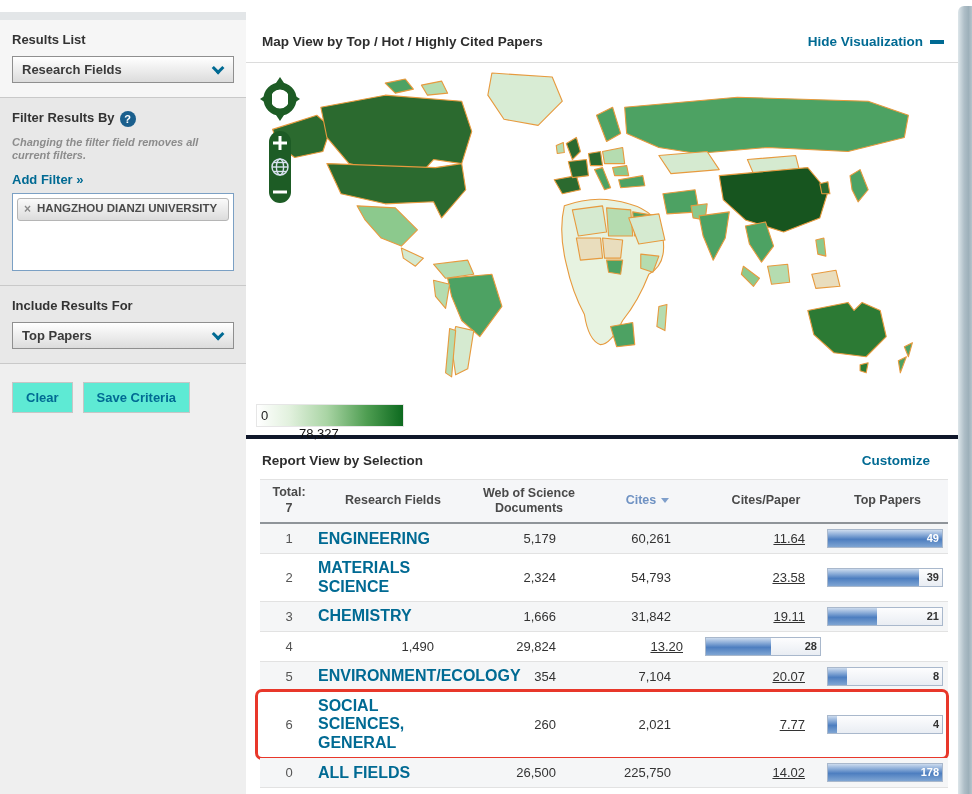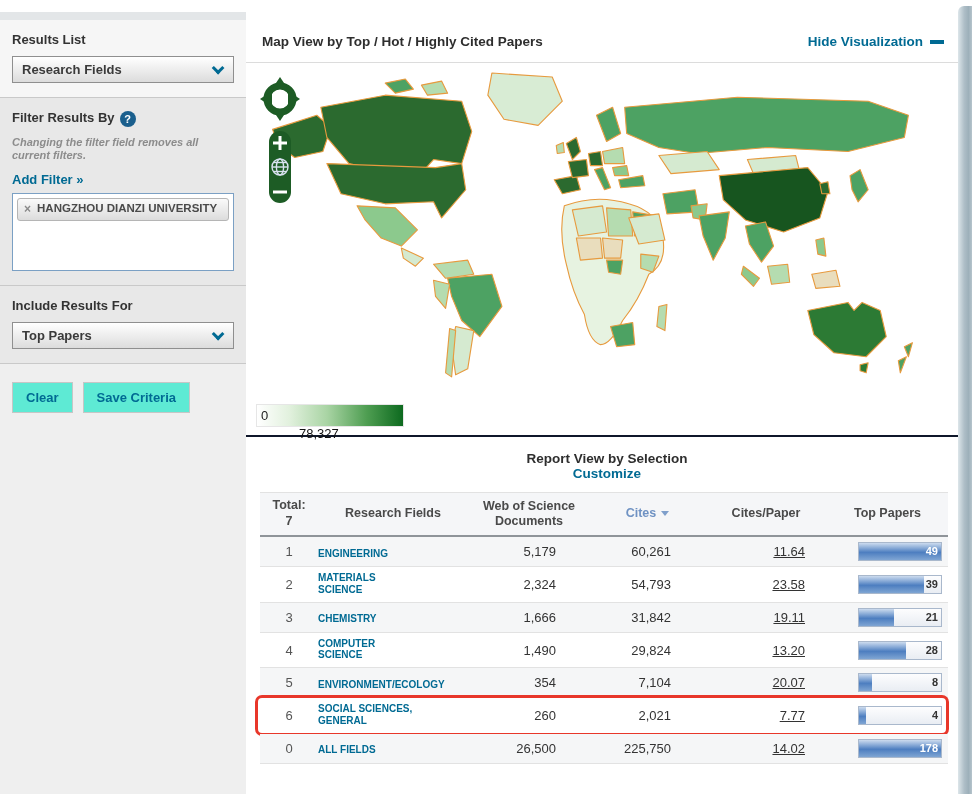--- a/index.html
+++ b/index.html
@@ -50,40 +50,40 @@
   .map-area { position:relative; height:372px; }
   .map-svg { position:absolute; left:18px; top:4px; }
   .ctrl-svg { position:absolute; left:12px; top:12px; }
   .legend { position:absolute; left:10px; bottom:8px; width:148px; height:23px;
     background:linear-gradient(90deg,#ffffff 0%,#e2f1de 22%,#a9d4a4 48%,#4f9e52 75%,#0d6a1f 100%);
     border:1px solid #e6e6e6; }
   .legend .l-min { position:absolute; left:4px; top:3px; font-size:13px; color:#222; }
   .legend .l-max { position:absolute; left:42px; top:21px; font-size:13px; color:#111; }
 
   .report-header { display:flex; justify-content:space-between; align-items:center;
-    border-top:2px solid #0f172a; padding:14px 6px 11px 16px;flex-direction:column; }
+    border-top:4px solid #0f172a; padding:14px 28px 11px 16px; }
 
   
   .tbl { margin:0 10px 0 14px; }
   .thead, .trow { display:grid; grid-template-columns:58px 150px 122px 115px 122px 1fr; align-items:center; }
   .thead { background:#f5f6f8; border-top:1px solid #e2e2e2; border-bottom:2px solid #8f9499; padding:5px 0 6px 0; }
   .th { font-size:12.5px; font-weight:bold; color:#4a4a4a; text-align:center; line-height:1.2; }
   .th-total { line-height:1.25; }
   .th-cites { color:#6f92c3; display:flex; align-items:center; justify-content:center; gap:5px; cursor:pointer; }
   .tri-down { width:0; height:0; border-left:4px solid transparent; border-right:4px solid transparent;
     border-top:5px solid #7f9fcb; }
   .trow { position:relative; border-bottom:1px solid #e2e2e2; padding:5px 0; min-height:29px; }
   .trow.alt { background:#f5f6f7; }
   .c.rank { font-size:13px; color:#555; text-align:center; }
-  .c.field a { font-size:10px; font-weight:bold; color:var(--accent,#006a93); text-decoration:none;
+  .c.field a { font-size:16px; font-weight:bold; color:var(--accent,#006a93); text-decoration:none;
     display:inline-block; width:102px; line-height:1.15; cursor:pointer; }
   .c.num { font-size:13px; color:#333; text-align:right; padding-right:34px; }
   .c.cpp { padding-right:22px;text-decoration:underline; }
   .c.barc { display:flex; justify-content:flex-end; padding-right:6px; }
-  .bar { position:relative; width:84px; height:19px; border:1px solid #a9b8cc;
+  .bar { position:relative; width:116px; height:19px; border:1px solid #a9b8cc;
     background:linear-gradient(180deg,#fdfdfe,#e9edf3); }
   .bar .fill { height:100%;
     background:linear-gradient(180deg,#ccdbee 0%,#8cadd8 28%,#4d7ec0 55%,#7fa5d3 100%); }
   .bar .bval { position:absolute; right:3px; top:2px; font-size:11px; font-weight:bold; color:#333; }
   .bar .bval.inv { color:#fff; }
   .hl-box { position:absolute; left:-5px; right:-1px; top:-3px; bottom:-3px;
     border:3px solid #e8372a; border-radius:7px; pointer-events:none; }
 </style>
 </head>
 <body>
@@ -291,21 +291,20 @@
             <div class="c num cpp">19.11</div>
             <div class="c barc">
               <div class="bar">
                 <div class="fill" style="width:42.857142857142854%"></div>
                 <span class="bval">21</span>
               </div>
             </div>
           </div>
           <div class="trow">
             <div class="c rank">4</div>
-            <div class="c field"><a>COMPUTER SCIENCE</a></div>
             <div class="c num">1,490</div>
             <div class="c num">29,824</div>
             <div class="c num cpp">13.20</div>
             <div class="c barc">
               <div class="bar">
                 <div class="fill" style="width:57.14285714285714%"></div>
                 <span class="bval">28</span>
               </div>
             </div>
           </div>

